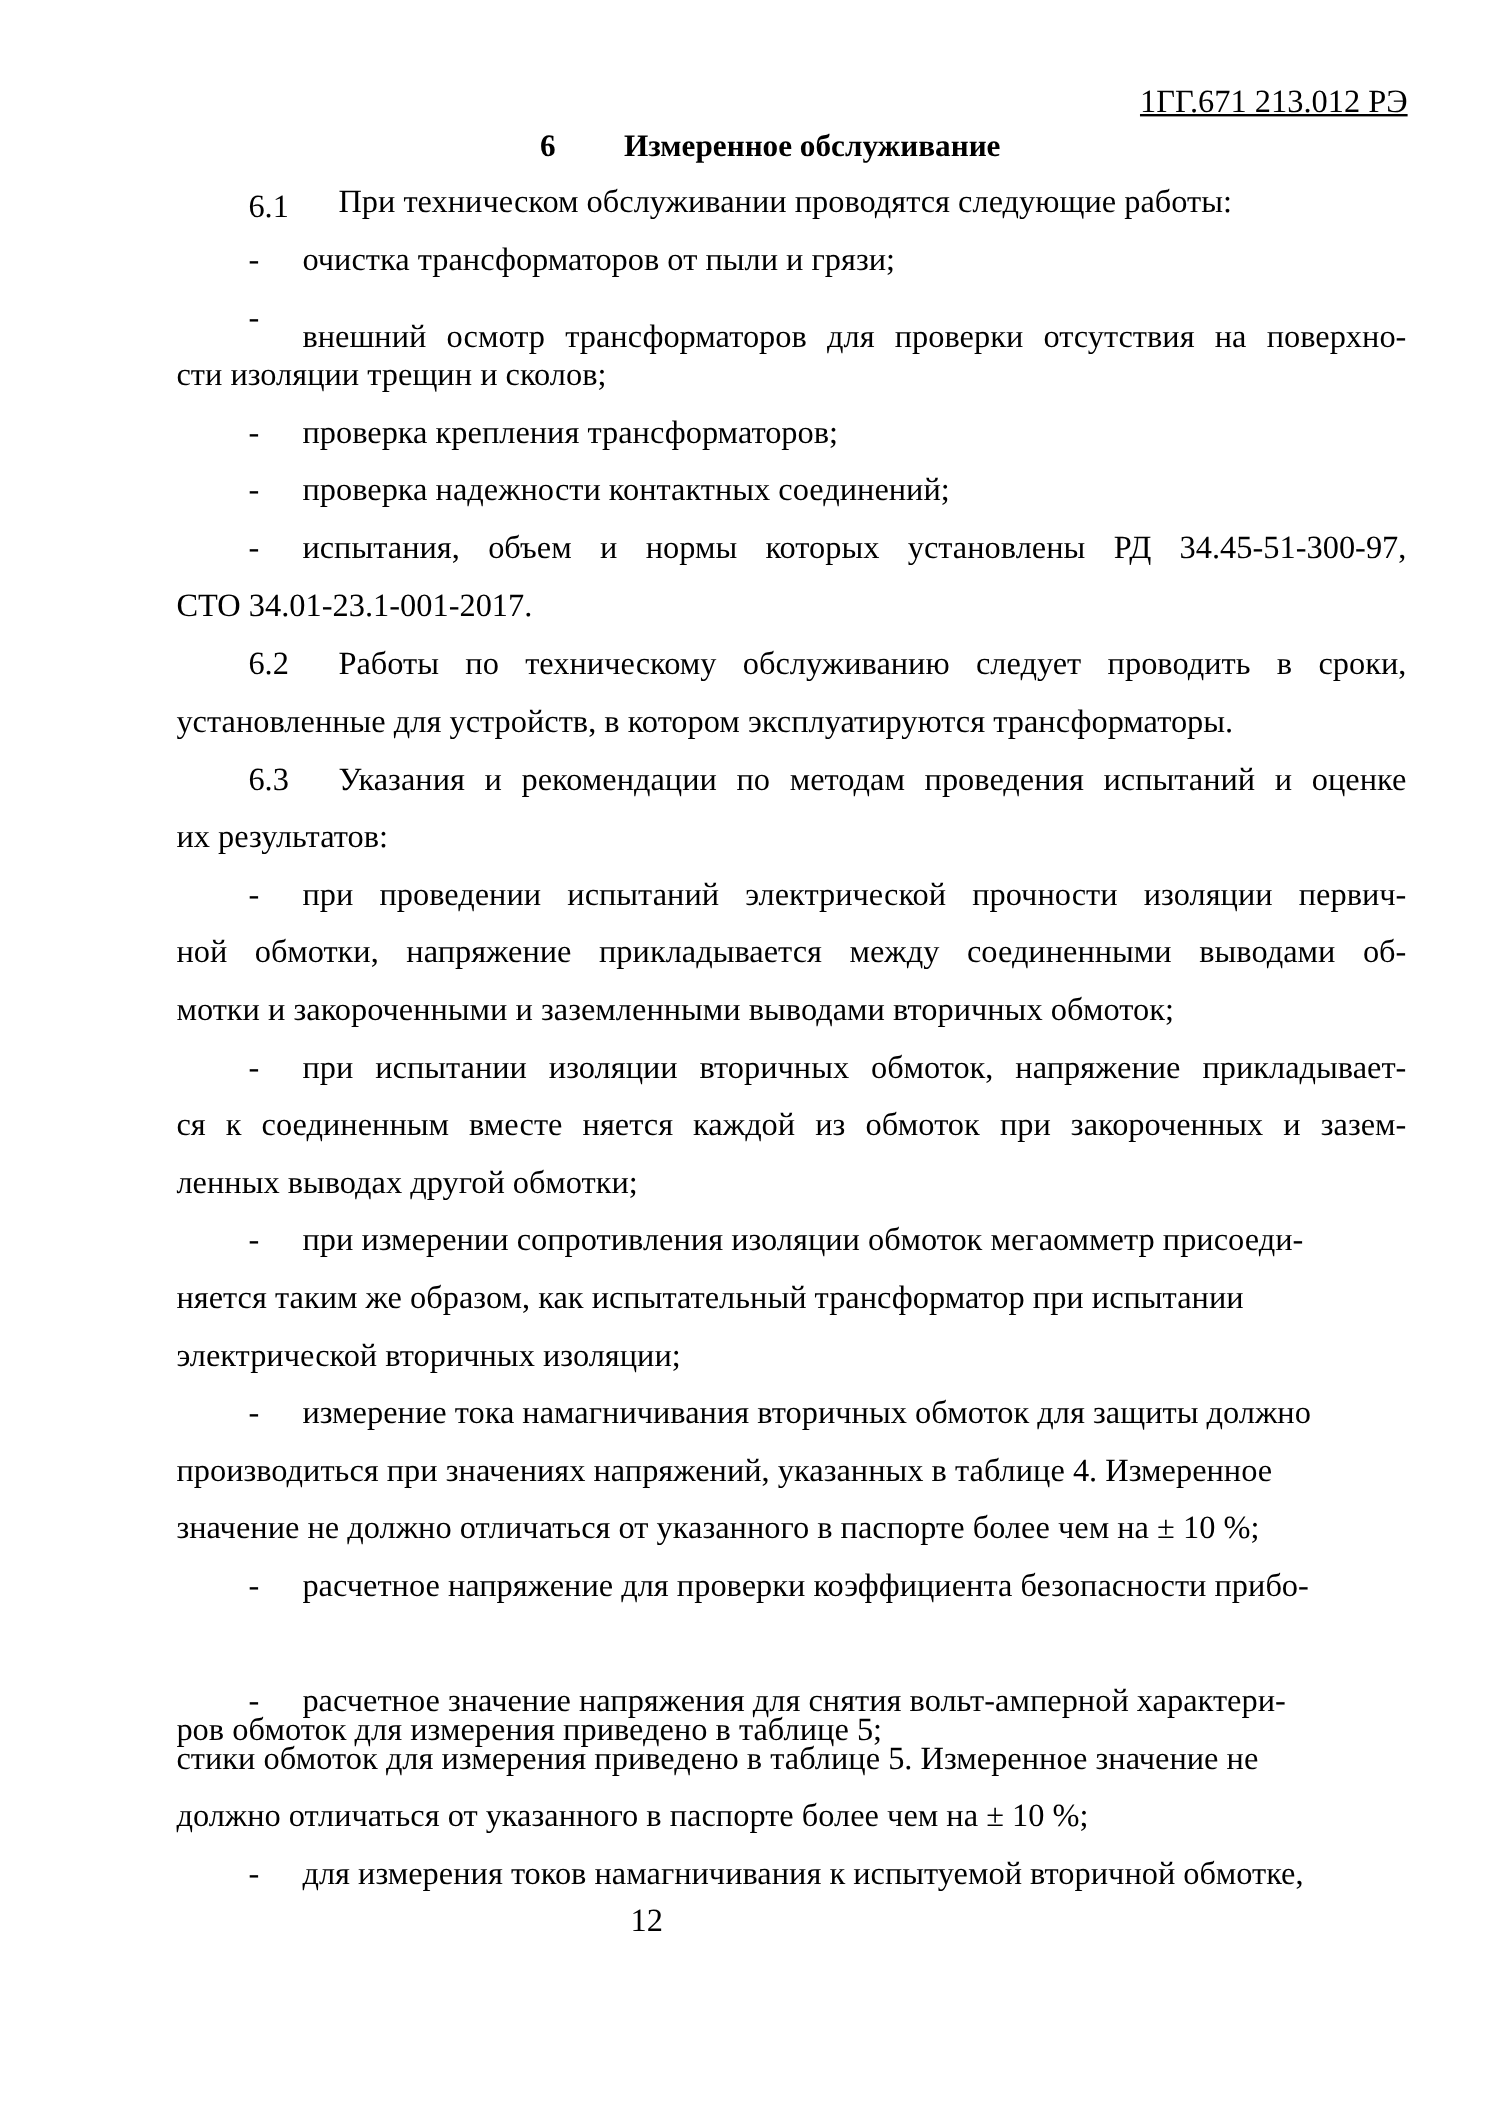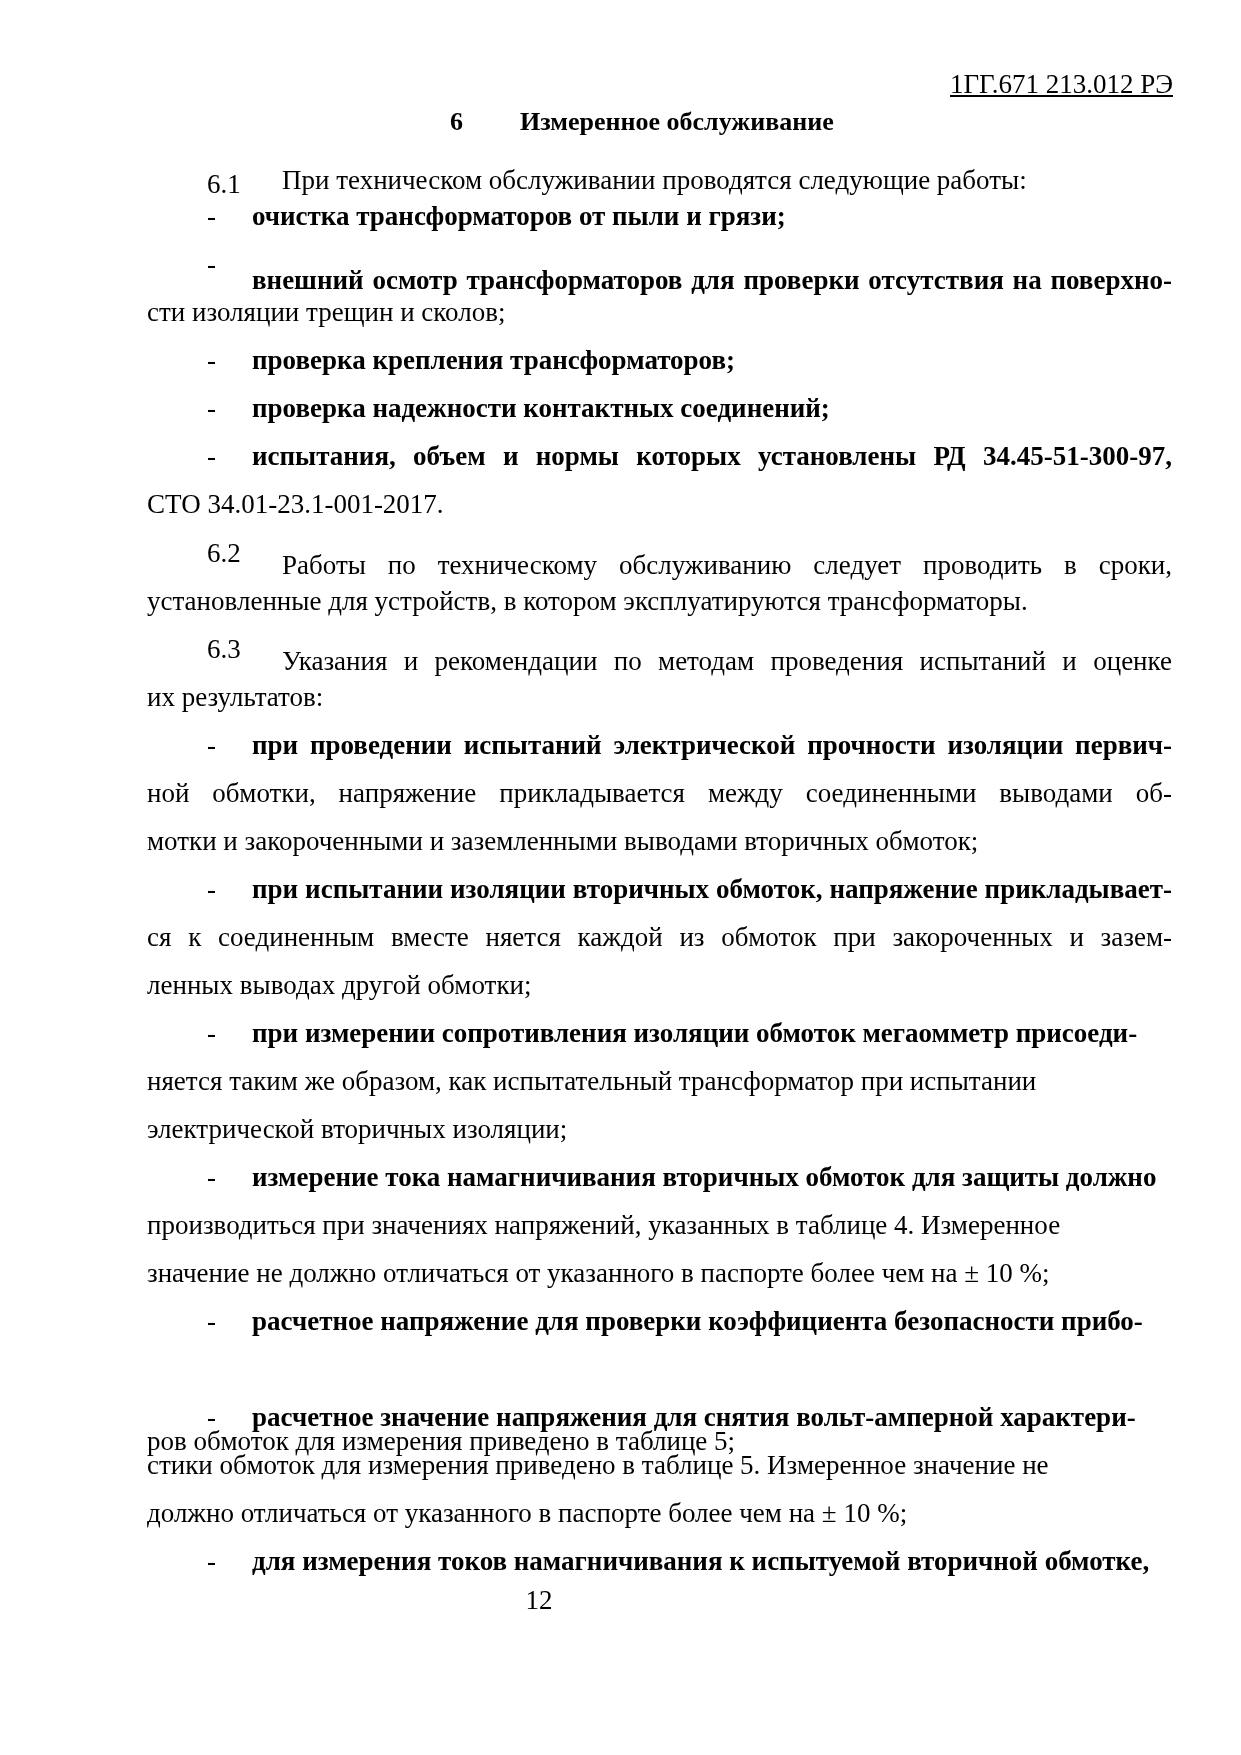--- a/index.html
+++ b/index.html
@@ -2,36 +2,36 @@
 <html><head>
   <meta charset="utf-8">
   <style>
     html, body { margin:0; padding:0; background:#ffffff; }
     body { width:1241px; height:1755px; position:relative; overflow:hidden;
            font-family:"Liberation Serif", serif; color:#000; }
     .ln { position:absolute; left:147px; width:1025px; font-size:27px; line-height:32px;
           white-space:nowrap; }
     .just { text-align:justify; text-align-last:justify; }
     .dash { position:absolute; left:207px; font-size:27px; line-height:32px; }
-    .after-dash { left:252px; width:920px;font-weight:bold; }
+    .after-dash { left:252px; width:920px; }
     .num { position:absolute; left:207px; font-size:27px; line-height:32px; }
-    .after-num { left:282px; width:890px;margin-top:12px; }
+    .after-num { left:282px; width:890px; }
     #doc-code { position:absolute; right:68px; top:68px; font-size:27px; line-height:32px;text-decoration:underline; }
     #sec-title { position:absolute; top:106px; left:450px; font-size:26px; font-weight:bold; line-height:32px; }
     #sec-title .n { display:inline-block; width:70px; }
     #page-num { position:absolute; top:1584px; left:0; width:1078px; text-align:center; font-size:27px; line-height:32px; }
   </style>
 </head>
 <body>
 
 <div id="doc-code">1ГГ.671 213.012 РЭ</div>
 
 <div id="sec-title"><span class="n">6</span><span>Измеренное обслуживание</span></div>
 
-<span class="num" style="top:168px">6.1</span>
+<span class="num" style="top:156px">6.1</span>
 <div class="ln after-num" style="top:152px">При техническом обслуживании проводятся следующие работы:</div>
 
 <span class="dash" style="top:200px">-</span>
 <div class="ln after-dash" style="top:200px">очистка трансформаторов от пыли и грязи;</div>
 
 <span class="dash" style="top:248px">-</span>
 <div class="ln after-dash just" style="top:264px">внешний осмотр трансформаторов для проверки отсутствия на поверхно-</div>
 <div class="ln" style="top:296px">сти изоляции трещин и сколов;</div>
 
 <span class="dash" style="top:344px">-</span>

